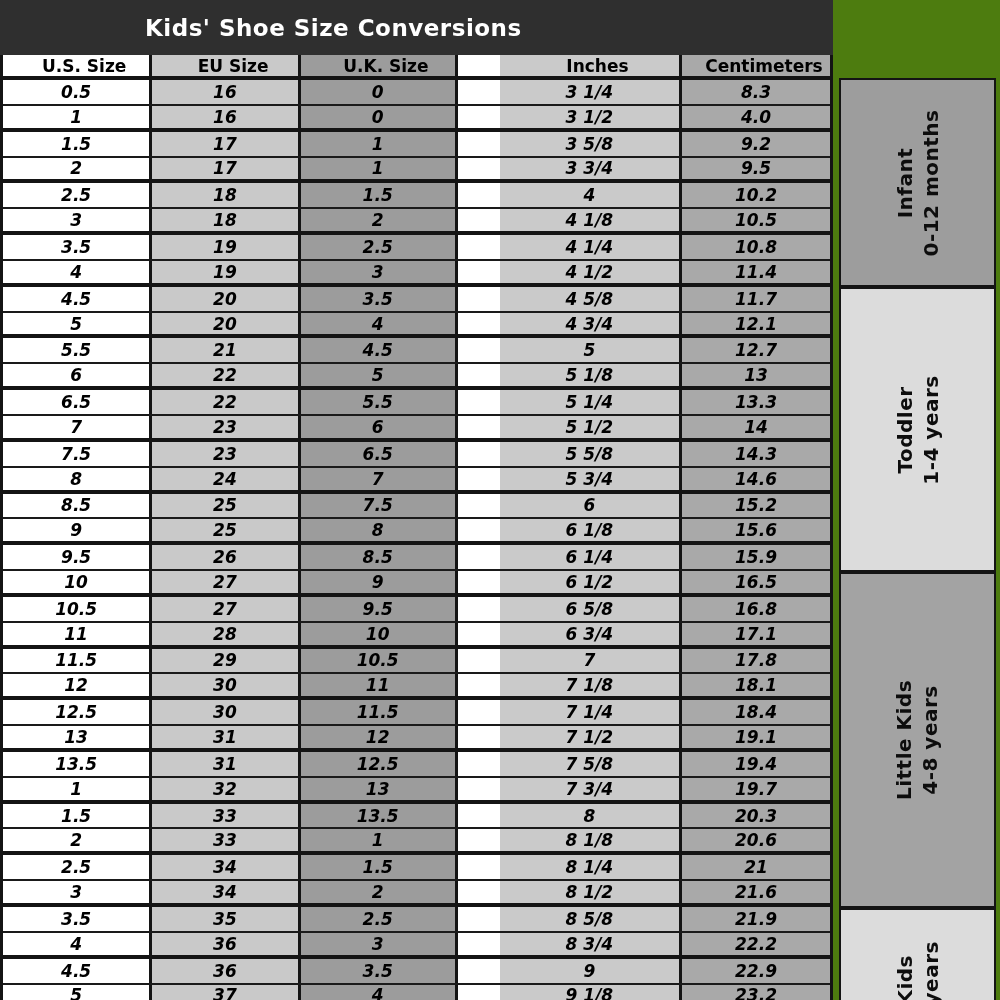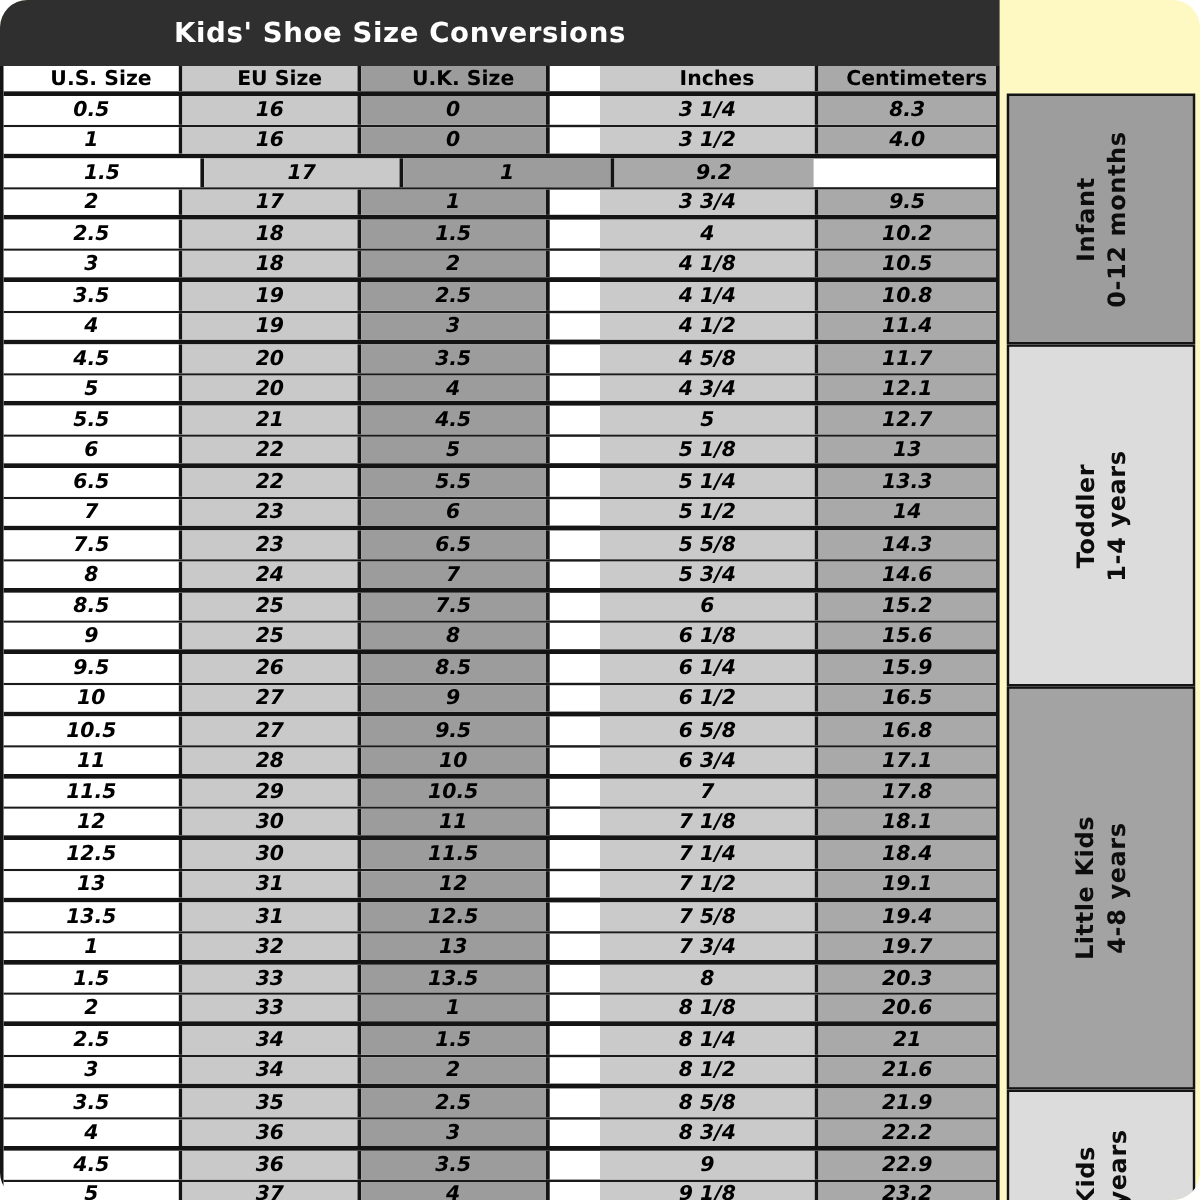--- a/index.html
+++ b/index.html
@@ -1,19 +1,19 @@
 <!DOCTYPE html>
 <html><head>
 <meta charset="utf-8">
 <style>
   html,body{margin:0;padding:0;background:#ffffff;}
   .screen{
     position:relative;width:1000px;height:1000px;overflow:hidden;
-    background:#fef9c3;color:#000;
-    font-family:"DejaVu Sans","Liberation Sans",sans-serif;font-weight:bold;border-radius:23px;
+    background:#4d7c0f;color:#000;
+    font-family:"DejaVu Sans","Liberation Sans",sans-serif;font-weight:bold;
   }
   
   .titlebar{position:absolute;left:0;top:0;width:833px;height:55px;background:#2f2f2f;}
   .title{position:absolute;left:145px;top:50%;transform:translateY(-50%);
     color:#ffffff;font-size:23px;letter-spacing:.5px;white-space:nowrap;}
   
   .tablewrap{position:absolute;left:0;top:55px;width:833px;height:945px;overflow:hidden;
     border-left:3px solid #141414;border-right:3px solid #141414;box-sizing:border-box;background:#fff;}
   .hrow{display:flex;height:25px;border-bottom:4px solid #141414;box-sizing:border-box;}
   .trow{display:flex;height:25.85px;border-bottom:2px solid #1a1a1a;box-sizing:border-box;font-style:italic;}
@@ -66,20 +66,21 @@
           <div class="cell col-us">1</div>
           <div class="cell col-eu">16</div>
           <div class="cell col-uk">0</div>
           <div class="cell col-in">3 1/2</div>
           <div class="cell col-cm">4.0</div>
         </div>
         <div class="trow">
           <div class="cell col-us">1.5</div>
           <div class="cell col-eu">17</div>
           <div class="cell col-uk">1</div>
+          <div class="cell col-in">3 5/8</div>
           <div class="cell col-cm">9.2</div>
         </div>
         <div class="trow pair-end">
           <div class="cell col-us">2</div>
           <div class="cell col-eu">17</div>
           <div class="cell col-uk">1</div>
           <div class="cell col-in">3 3/4</div>
           <div class="cell col-cm">9.5</div>
         </div>
         <div class="trow">

